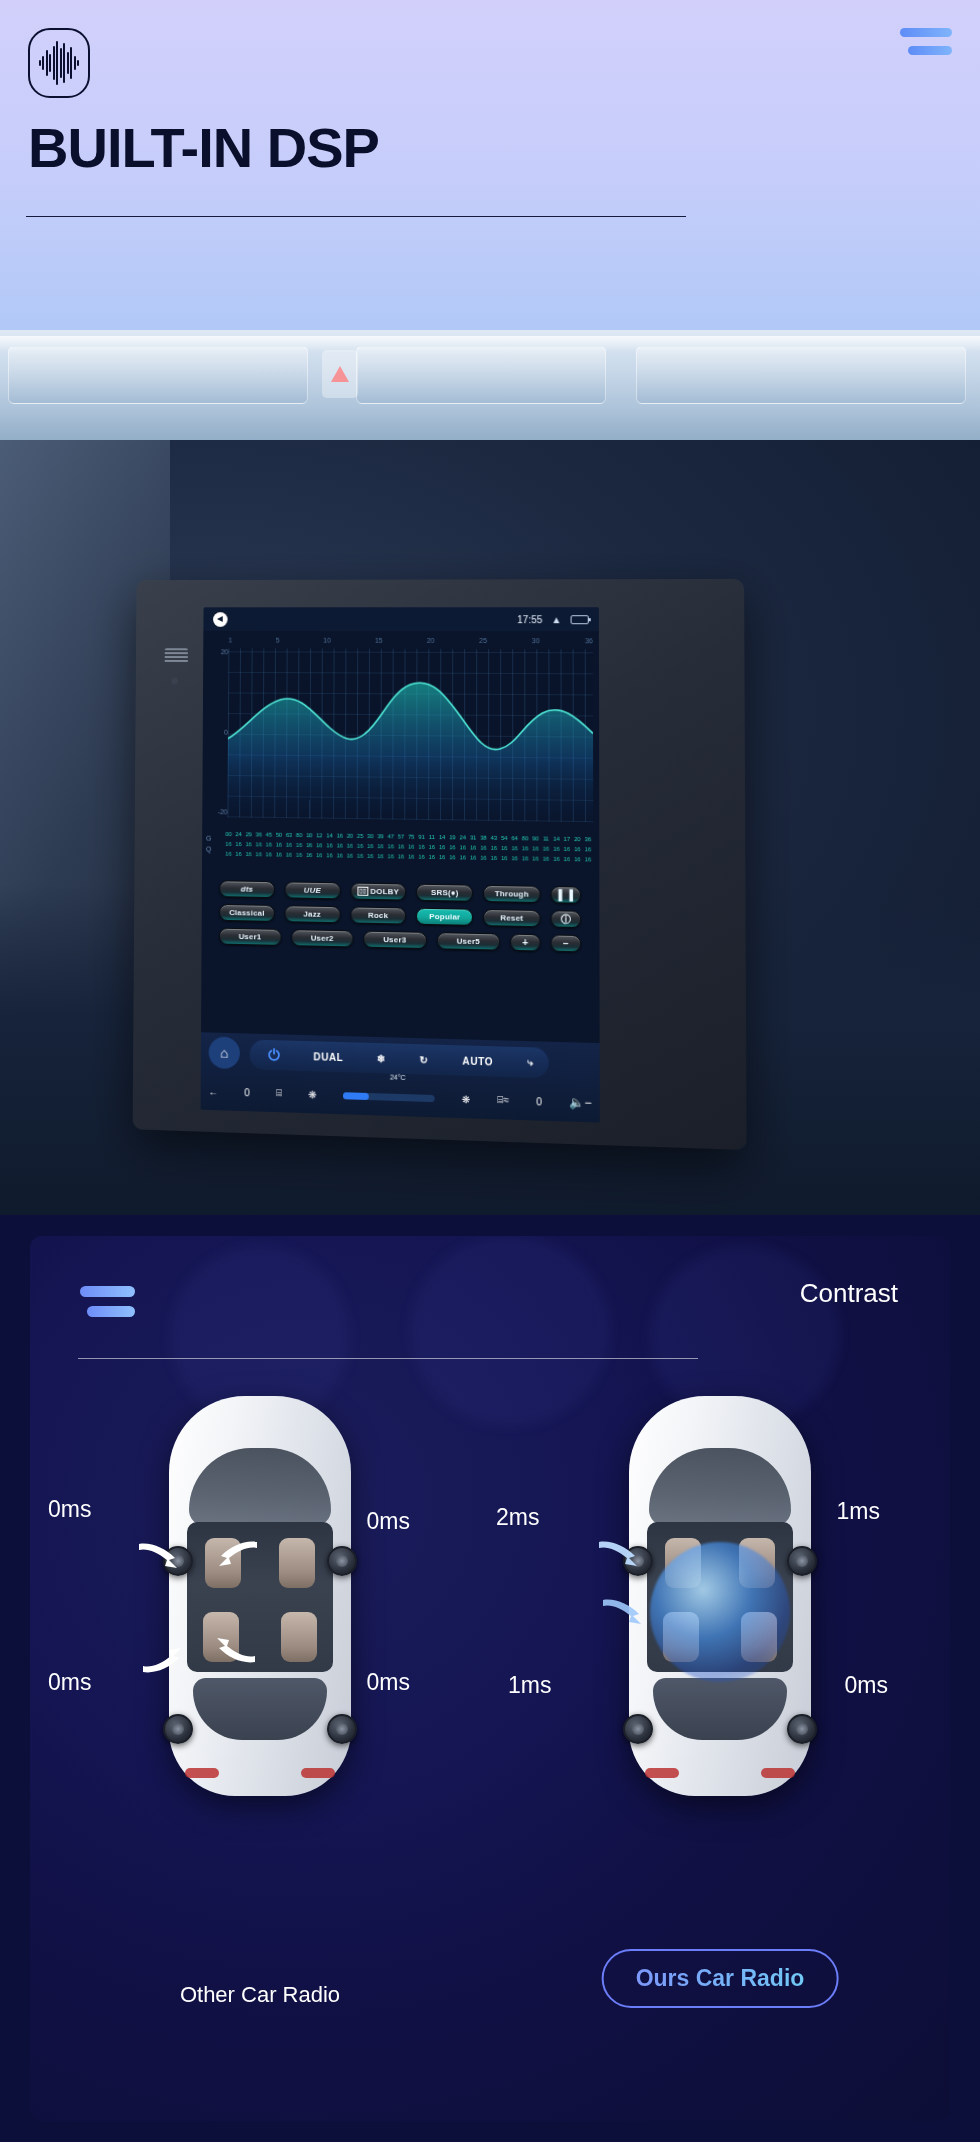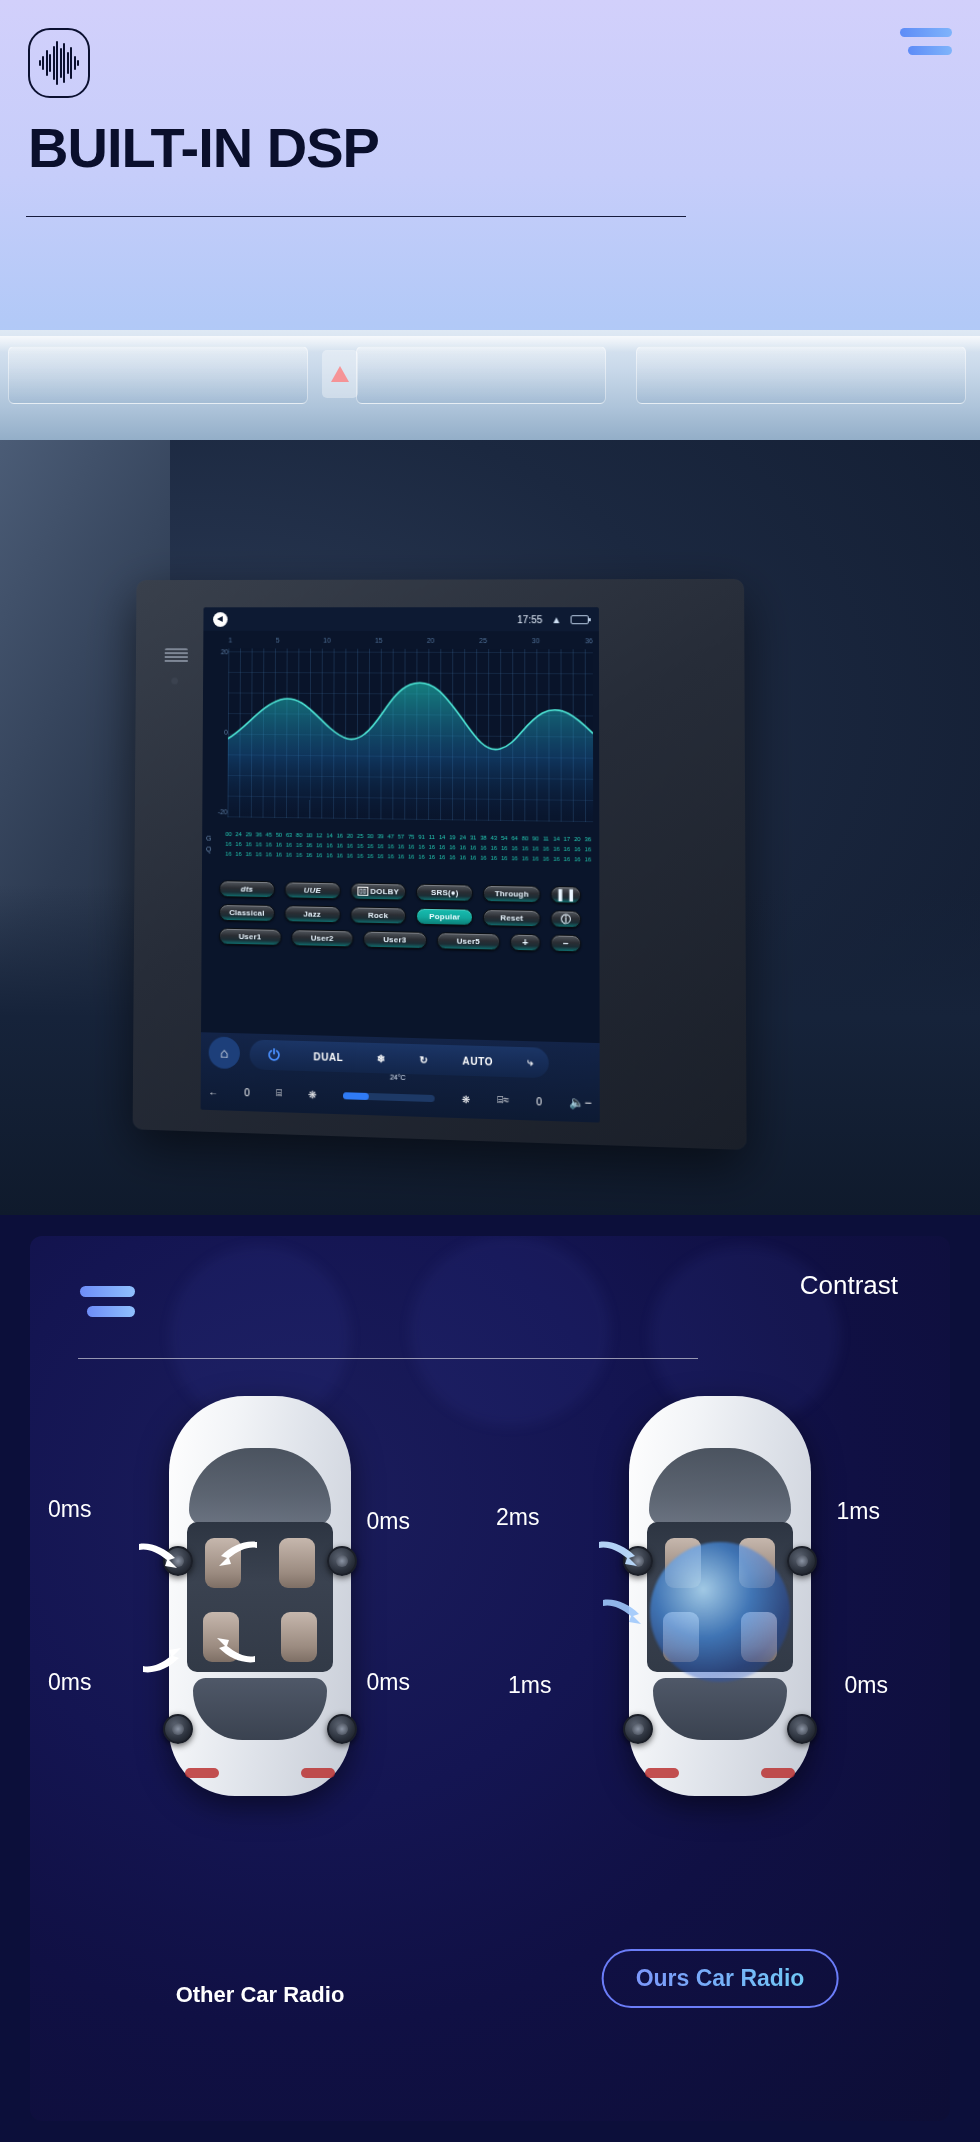--- a/index.html
+++ b/index.html
@@ -259,21 +259,21 @@
     position: absolute; border-radius: 50%; background: rgba(70,80,190,.10); filter: blur(6px);
   }
   .c-ham { position: absolute; left: 50px; top: 50px; }
   .c-ham span {
     display: block; height: 11px; border-radius: 6px; margin-bottom: 9px;
     background: linear-gradient(90deg, #6e8df8 0%, #8fc0fd 100%);
   }
   .c-ham span.b1 { width: 55px; }
   .c-ham span.b2 { width: 48px; margin-left: 7px; }
   .c-title {
-    position: absolute; right: 52px; top: 34px; font-size: 26px; color: #ffffff; font-weight: 400;
+    position: absolute; right: 52px; top: 42px; font-size: 26px; color: #ffffff; font-weight: 400;
   }
   .c-rule {
     position: absolute; left: 48px; top: 122px; width: 620px; height: 1px;
     background: rgba(255,255,255,.55);
   }
 
   .cars { position: absolute; left: 0; top: 140px; width: 920px; height: 640px; }
   .carcol { position: absolute; top: 0; width: 460px; height: 640px; text-align: center; }
   .carcol.left { left: 0; }
   .carcol.right { left: 460px; }
@@ -338,21 +338,21 @@
   .arrow { position: absolute; width: 44px; height: 34px; }
   .sphere {
     position: absolute; left: 50%; top: 146px; transform: translateX(-50%);
     width: 140px; height: 140px; border-radius: 50%;
     background: radial-gradient(circle at 38% 34%, rgba(180,225,255,.85) 0%, rgba(70,150,245,.62) 38%, rgba(32,82,200,.38) 68%, rgba(20,40,140,0) 100%);
     filter: blur(1px);
   }
 
   .carlabel {
     position: absolute; bottom: 8px; left: 50%; transform: translateX(-50%);
-    font-size: 22px; color: #ffffff; white-space: nowrap; font-weight: bold;
+    font-size: 22px; color: #ffffff; white-space: nowrap;
   }
   .carlabel.boxed {
     padding: 14px 32px; border: 2px solid #6b7df8; border-radius: 32px;
     font-weight: 700; font-size: 23px;
     background: linear-gradient(90deg, #7e8efb 0%, #6fd2f5 100%);
     -webkit-background-clip: text; background-clip: text; color: transparent;
   }
 </style>
 </head>
 <body>

